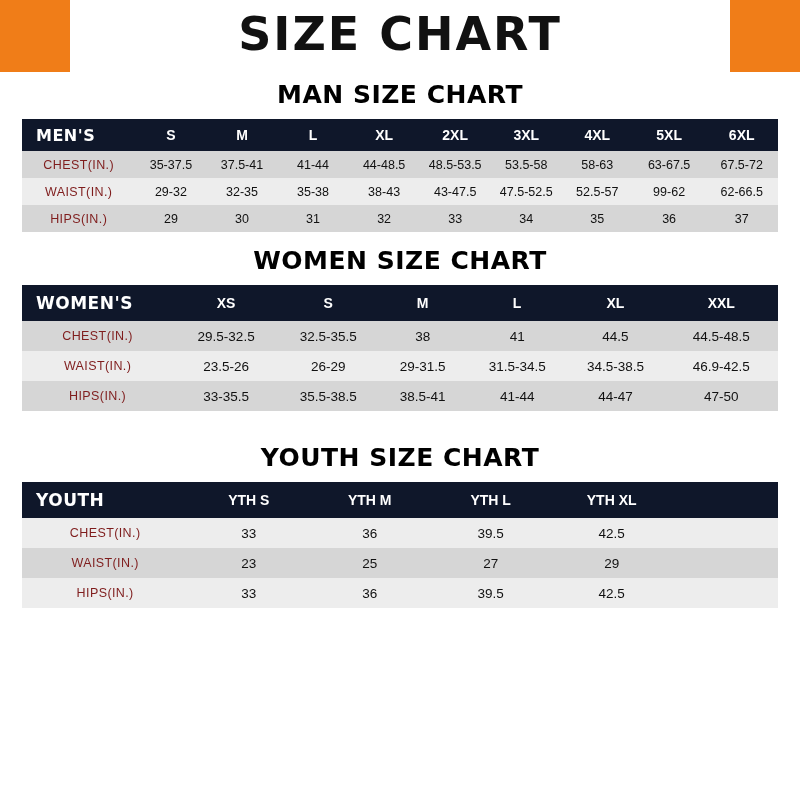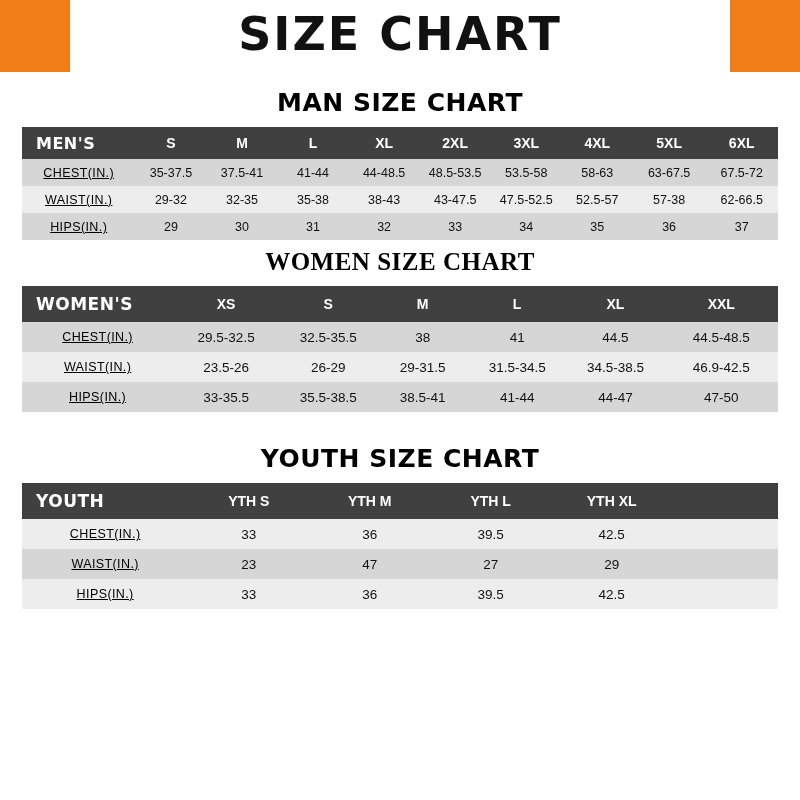--- a/index.html
+++ b/index.html
@@ -52,61 +52,60 @@
     box-sizing: border-box;
   }
   .section-title {
     text-align: center;
     font-family: "DejaVu Sans", sans-serif;
     font-weight: bold;
     font-size: 25px;
     color: #000000;
     letter-spacing: 0.5px;
   }
-  .t-man { margin-top: 16px; }
-  .t-women { margin-top: 8px; font-family: Liberation Serif, serif; }
+  .t-man { margin-top: 8px; }
+  .t-women { margin-top: 14px; }
   .t-youth { margin-top: 32px; }
 
   table.size-table {
     width: 100%;
     border-collapse: collapse;
     table-layout: fixed;
     margin-top: 10px;
   }
   table.size-table th,
   table.size-table td {
     text-align: center;
     font-size: 12.5px;
     color: #111111;
     padding: 0;
     height: 27px;
     vertical-align: middle;
     font-family: "Liberation Sans", sans-serif;
   }
   table.size-table thead th {
-    background: #404040;
+    background: #0f172a;
     color: #ffffff;
     font-weight: bold;
     font-size: 14px;
     height: 32px;
   }
   table.size-table thead th.first-col {
     text-align: left;
     padding-left: 14px;
     font-family: "DejaVu Sans", sans-serif;
     font-size: 16px;
     letter-spacing: 0.5px;
   }
   table.size-table tbody tr.odd td { background: #d6d6d6; }
   table.size-table tbody tr.even td { background: #ededed; }
   table.size-table tbody td.first-col {
     font-size: 12.5px;
     letter-spacing: 0.4px;
-    color: #000000;
-    text-decoration: underline;
+    color: #7f1d1d;
   }
   
   table.women td, table.women th { font-size: 13.5px; }
   table.women thead th.first-col { font-size: 17px; }
   table.youth td, table.youth th { font-size: 13.5px; }
   table.youth thead th.first-col { font-size: 17px; }
   table.women td, table.youth td { height: 30px; }
   table.women thead th, table.youth thead th { height: 36px; }
 
   .notice {
@@ -176,21 +175,21 @@
         </tr>
         <tr class="even">
           <td class="first-col">WAIST(IN.)</td>
           <td>29-32</td>
           <td>32-35</td>
           <td>35-38</td>
           <td>38-43</td>
           <td>43-47.5</td>
           <td>47.5-52.5</td>
           <td>52.5-57</td>
-          <td>57-38</td>
+          <td>99-62</td>
           <td>62-66.5</td>
         </tr>
         <tr class="odd">
           <td class="first-col">HIPS(IN.)</td>
           <td>29</td>
           <td>30</td>
           <td>31</td>
           <td>32</td>
           <td>33</td>
           <td>34</td>
@@ -279,21 +278,21 @@
           <td class="first-col">CHEST(IN.)</td>
           <td>33</td>
           <td>36</td>
           <td>39.5</td>
           <td>42.5</td>
           <td></td>
         </tr>
         <tr class="odd">
           <td class="first-col">WAIST(IN.)</td>
           <td>23</td>
-          <td>47</td>
+          <td>25</td>
           <td>27</td>
           <td>29</td>
           <td></td>
         </tr>
         <tr class="even">
           <td class="first-col">HIPS(IN.)</td>
           <td>33</td>
           <td>36</td>
           <td>39.5</td>
           <td>42.5</td>

